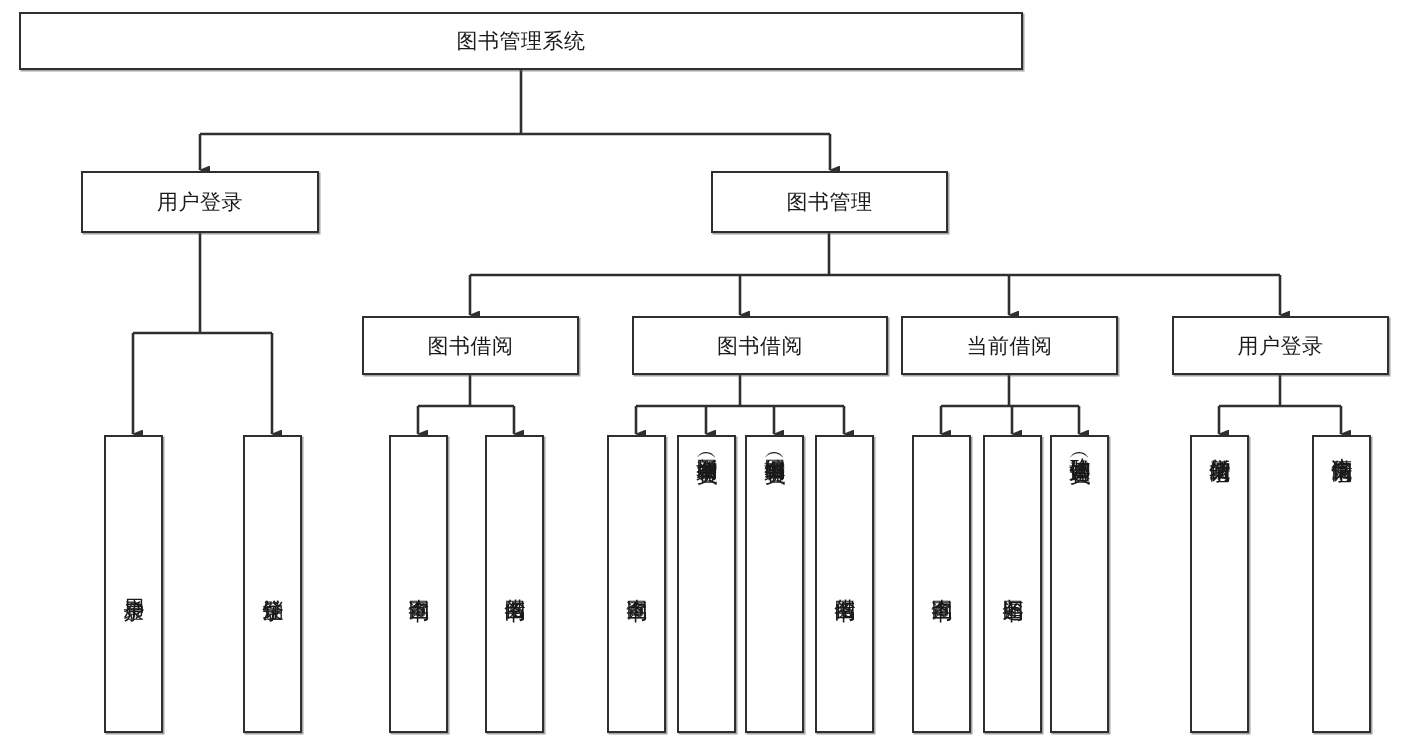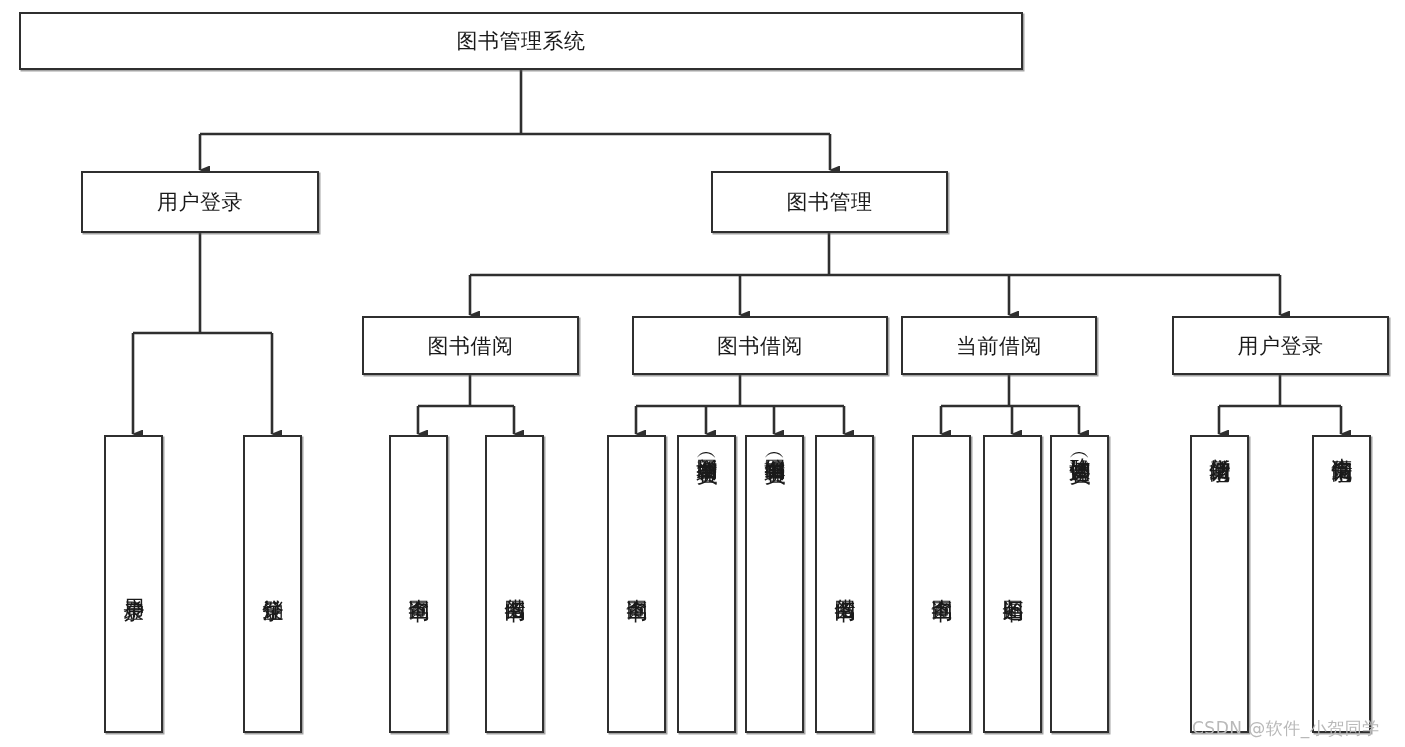--- a/index.html
+++ b/index.html
@@ -146,21 +146,21 @@
       </div>
       <div class="node-box" style="left: 711px; top: 171px; width: 237px; height: 62px; padding-left: 16px;">
         <span class="node-label-h">图书管理</span>
       </div>
       <div class="node-box" style="left: 362px; top: 316px; width: 217px; height: 59px;">
         <span class="node-label-h">图书借阅</span>
       </div>
       <div class="node-box" style="left: 632px; top: 316px; width: 256px; height: 59px;">
         <span class="node-label-h">图书借阅</span>
       </div>
-      <div class="node-box" style="left: 901px; top: 316px; width: 196px; height: 59px;">
+      <div class="node-box" style="left: 901px; top: 316px; width: 217px; height: 59px;">
         <span class="node-label-h">当前借阅</span>
       </div>
       <div class="node-box" style="left: 1172px; top: 316px; width: 217px; height: 59px;">
         <span class="node-label-h">用户登录</span>
       </div>
       <div class="node-box" style="left: 104px; top: 435px; width: 59px; height: 298px;">
         <span class="node-label-v">用户登录</span>
       </div>
       <div class="node-box" style="left: 243px; top: 435px; width: 59px; height: 298px;">
         <span class="node-label-v">注销登录</span>
@@ -193,14 +193,13 @@
         <span class="node-label-v tall">确认归还（管理员）</span>
       </div>
       <div class="node-box" style="left: 1190px; top: 435px; width: 59px; height: 298px;">
         <span class="node-label-v tall">新增借阅记录</span>
       </div>
       <div class="node-box" style="left: 1312px; top: 435px; width: 59px; height: 298px;">
         <span class="node-label-v tall">查询借阅记录</span>
       </div>
     </div>
 
-  <div id="watermark">CSDN @软件_小贺同学</div>
 </div>
 
 </body></html>

